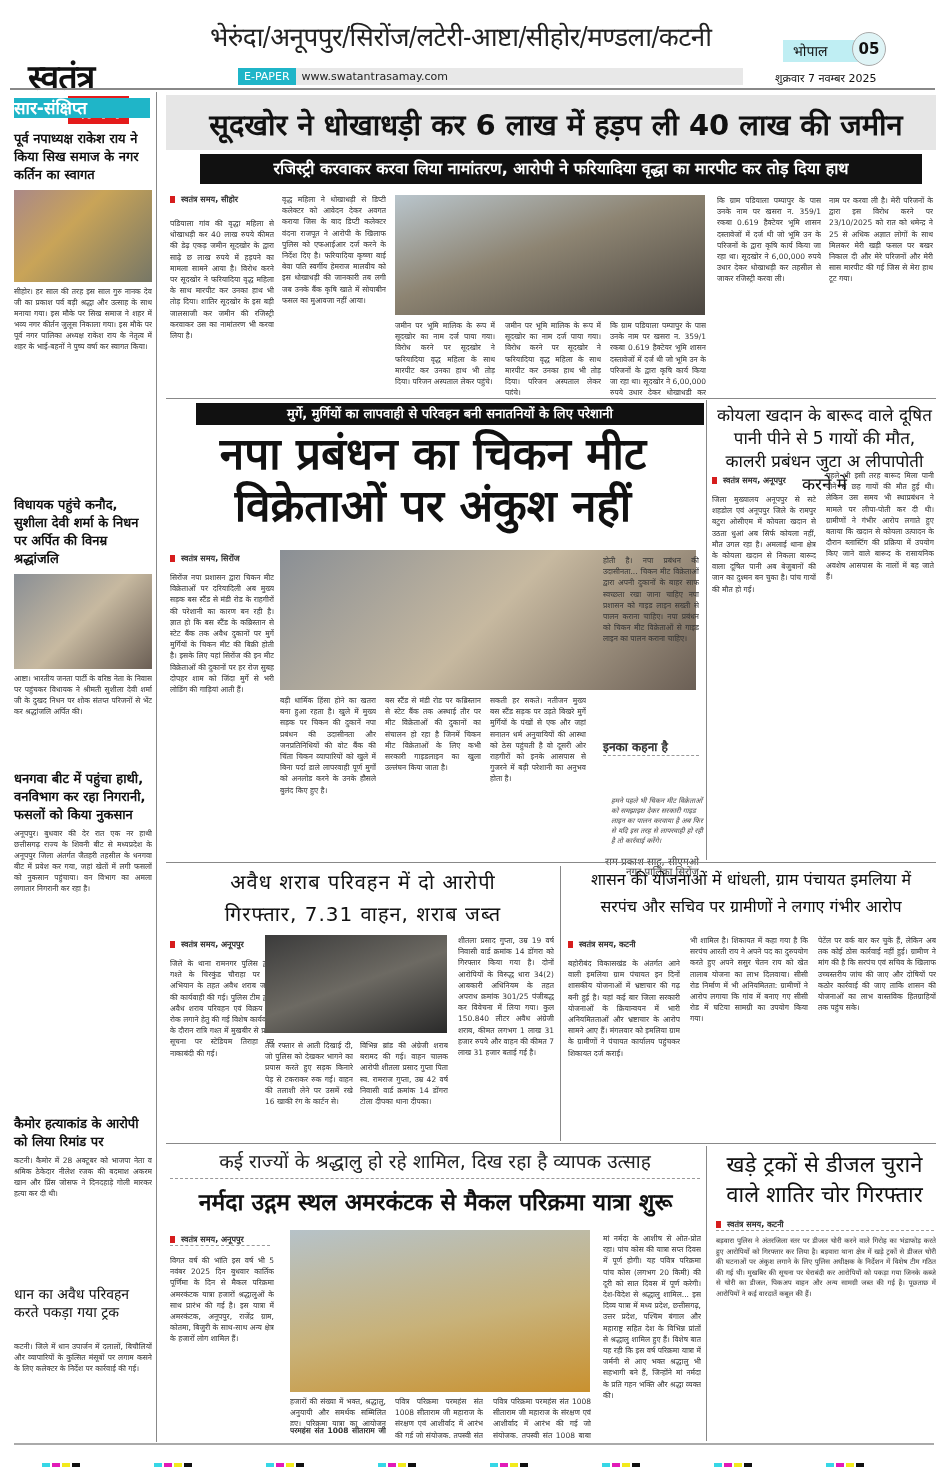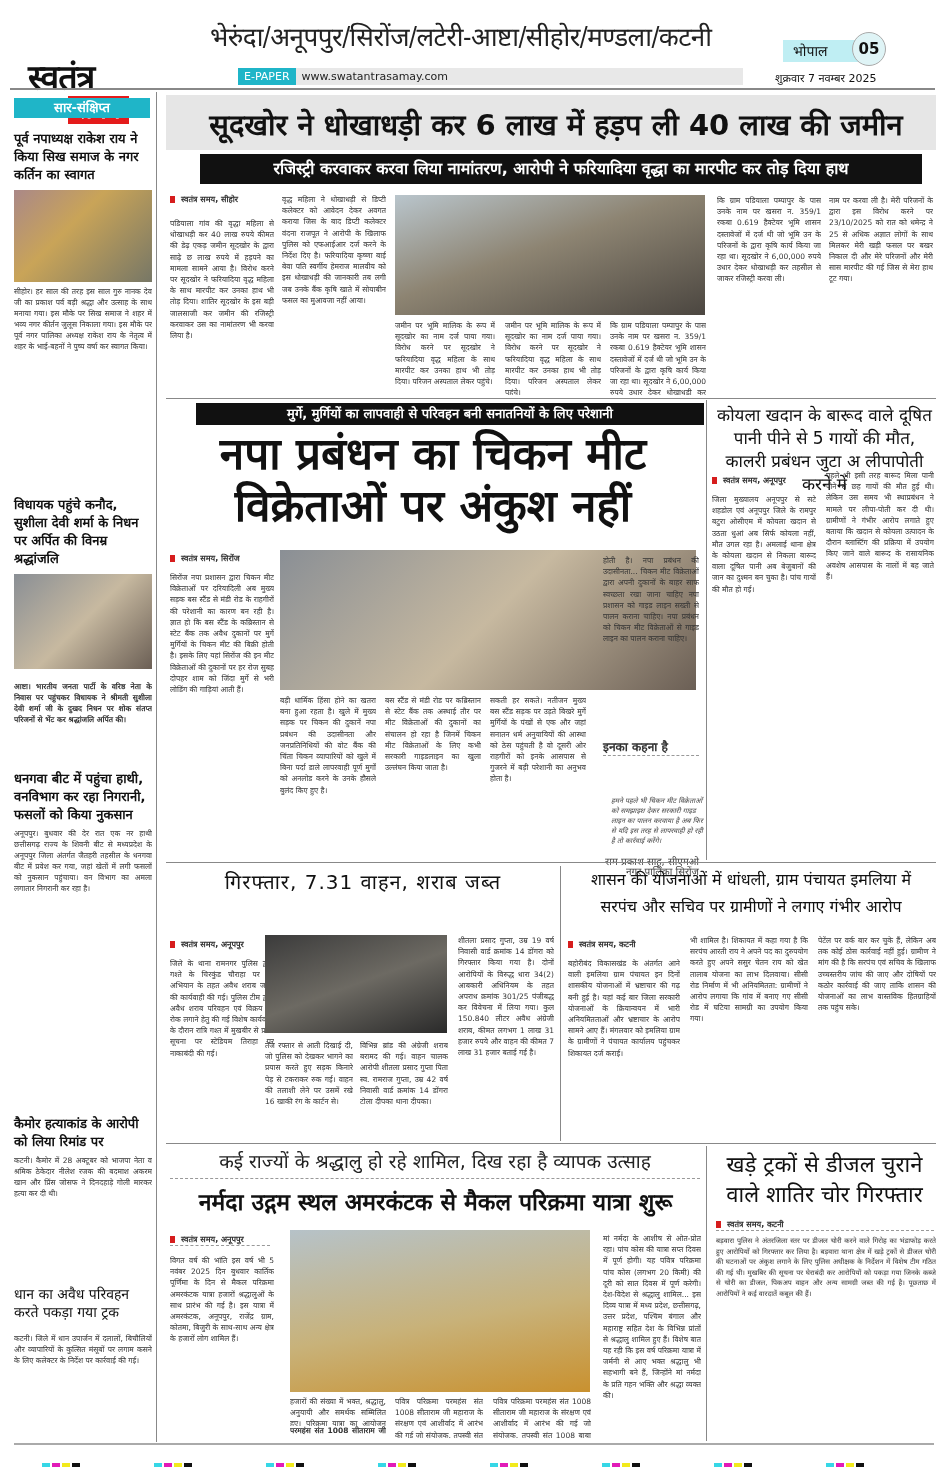--- a/index.html
+++ b/index.html
@@ -12,21 +12,21 @@
   .edition-title { left: 210px; top: 18px; font-size: 26px; color: #222; letter-spacing: -0.5px; font-family: "DejaVu Sans Condensed", "DejaVu Sans", sans-serif; }
   .epaper-bar { left: 238px; top: 68px; width: 505px; height: 17px; background: #e8e8e8; font-size: 11px; line-height: 17px; }
   .epaper-tag { display: inline-block; background: #1fb5c8; color: #fff; padding: 0 6px; }
   .epaper-url { margin-left: 6px; color: #222; }
   .city-box { left: 783px; top: 40px; width: 95px; height: 22px; background: #bfeef3; font-size: 14px; line-height: 22px; padding-left: 10px; }
   .page-no { left: 852px; top: 32px; width: 34px; height: 34px; border-radius: 50%; background: #dff4f6; border: 1px solid #aaa; font-weight: bold; font-size: 15px; text-align: center; line-height: 32px; }
   .date { left: 775px; top: 70px; font-size: 11px; }
   .mast-rule { left: 10px; top: 88px; width: 925px; height: 2px; background: #888; }
   .col-rule { width: 1px; background: #888; }
   
-  .sar-box { left: 14px; top: 98px; width: 136px; height: 20px; background: #1fb5c8; color: #fff; text-align: center; font-weight: bold; font-size: 13px; line-height: 20px; }
+  .sar-box { left: 14px; top: 98px; width: 136px; height: 20px; background: #1fb5c8; color: #fff; text-align: left; font-weight: bold; font-size: 17px; line-height: 20px; }
   .side-h { font-weight: bold; font-size: 13px; line-height: 18px; color: #111; }
   .side-text { font-size: 7.5px; line-height: 11px; color: #333; text-align: justify; overflow: hidden; }
   .photo { background: linear-gradient(135deg, #a88 0%, #c9a458 40%, #776 100%); }
   .photo.p2 { background: linear-gradient(135deg, #8a8f95 0%, #c7b9a0 50%, #6b5f55 100%); }
   .photo.p3 { background: linear-gradient(160deg, #b9c5cc 0%, #8d8472 45%, #4b4640 100%); }
   .photo.p4 { background: linear-gradient(160deg, #3b3b3b 0%, #6d6a63 50%, #2a2a2a 100%); }
   .photo.p5 { background: linear-gradient(170deg, #b6c2c8 0%, #c8b27a 55%, #c9912f 100%); }
   
   .h-main { font-weight: bold; color: #111; }
   .black-strap { background: #111; color: #fff; font-weight: bold; text-align: center; }
@@ -60,36 +60,36 @@
 
 <div class="abs" style="left:14px;top:130px;width:138px;">
   <div class="side-h">पूर्व नपाध्यक्ष राकेश राय ने किया सिख समाज के नगर कर्तिन का स्वागत</div>
   <div class="photo" style="height:92px;margin-top:6px;"></div>
   <div class="side-text" style="height:180px;margin-top:4px;">सीहोर। हर साल की तरह इस साल गुरु नानक देव जी का प्रकाश पर्व बड़ी श्रद्धा और उत्साह के साथ मनाया गया। इस मौके पर सिख समाज ने शहर में भव्य नगर कीर्तन जुलूस निकाला गया। इस मौके पर पूर्व नगर पालिका अध्यक्ष राकेश राय के नेतृत्व में शहर के भाई-बहनों ने पुष्प वर्षा कर स्वागत किया।</div>
 </div>
 
 <div class="abs" style="left:14px;top:496px;width:138px;">
   <div class="side-h">विधायक पहुंचे कनौद, सुशीला देवी शर्मा के निधन पर अर्पित की विनम्र श्रद्धांजलि</div>
   <div class="photo p2" style="height:95px;margin-top:6px;"></div>
-  <div class="side-text" style="height:90px;margin-top:12px;font-weight:bold;">आष्टा। भारतीय जनता पार्टी के वरिष्ठ नेता के निवास पर पहुंचकर विधायक ने श्रीमती सुशीला देवी शर्मा जी के दुखद निधन पर शोक संतप्त परिजनों से भेंट कर श्रद्धांजलि अर्पित की।</div>
+  <div class="side-text" style="height:90px;margin-top:4px;">आष्टा। भारतीय जनता पार्टी के वरिष्ठ नेता के निवास पर पहुंचकर विधायक ने श्रीमती सुशीला देवी शर्मा जी के दुखद निधन पर शोक संतप्त परिजनों से भेंट कर श्रद्धांजलि अर्पित की।</div>
 </div>
 
 <div class="abs" style="left:14px;top:770px;width:138px;">
   <div class="side-h">धनगवा बीट में पहुंचा हाथी, वनविभाग कर रहा निगरानी, फसलों को किया नुकसान</div>
   <div class="side-text" style="height:250px;margin-top:4px;">अनूपपुर। बुधवार की देर रात एक नर हाथी छत्तीसगढ़ राज्य के शिवनी बीट से मध्यप्रदेश के अनूपपुर जिला अंतर्गत जैतहरी तहसील के धनगवा बीट में प्रवेश कर गया, जहां खेतों में लगी फसलों को नुकसान पहुंचाया। वन विभाग का अमला लगातार निगरानी कर रहा है।</div>
 </div>
 
 <div class="abs" style="left:14px;top:1115px;width:138px;">
   <div class="side-h">कैमोर हत्याकांड के आरोपी को लिया रिमांड पर</div>
   <div class="side-text" style="height:130px;margin-top:4px;">कटनी। कैमोर में 28 अक्टूबर को भाजपा नेता व श्रमिक ठेकेदार नीलेश रजक की बदमाश अकरम खान और प्रिंस जोसफ ने दिनदहाड़े गोली मारकर हत्या कर दी थी।</div>
 </div>
 
 <div class="abs" style="left:14px;top:1285px;width:138px;">
   <div class="side-h" style="font-weight:normal;font-size:14px;">धान का अवैध परिवहन करते पकड़ा गया ट्रक</div>
-  <div class="side-text" style="height:110px;margin-top:12px;">कटनी। जिले में धान उपार्जन में दलालों, बिचौलियों और व्यापारियों के कुत्सित मंसूबों पर लगाम कसने के लिए कलेक्टर के निर्देश पर कार्रवाई की गई।</div>
+  <div class="side-text" style="height:110px;margin-top:20px;">कटनी। जिले में धान उपार्जन में दलालों, बिचौलियों और व्यापारियों के कुत्सित मंसूबों पर लगाम कसने के लिए कलेक्टर के निर्देश पर कार्रवाई की गई।</div>
 </div>
 
 <div class="abs" style="left:166px;top:95px;width:770px;height:55px;background:#e6e6e6;"></div>
 <div class="abs h-main" style="left:176px;top:104px;width:760px;font-size:29px;text-align:center;">सूदखोर ने धोखाधड़ी कर 6 लाख में हड़प ली 40 लाख की जमीन</div>
 <div class="abs black-strap" style="left:200px;top:154px;width:722px;height:30px;font-size:16px;line-height:30px;">रजिस्ट्री करवाकर करवा लिया नामांतरण, आरोपी ने फरियादिया वृद्धा का मारपीट कर तोड़ दिया हाथ</div>
 <div class="abs byline" style="left:170px;top:193px;">स्वतंत्र समय, सीहोर</div>
 <div class="abs body-text" style="left:170px;top:218px;width:104px;height:175px;">पडियाला गांव की वृद्धा महिला से धोखाधड़ी कर 40 लाख रुपये कीमत की डेढ़ एकड़ जमीन सूदखोर के द्वारा साढ़े छ लाख रुपये में हड़पने का मामला सामने आया है। विरोध करने पर सूदखोर ने फरियादिया वृद्ध महिला के साथ मारपीट कर उनका हाथ भी तोड़ दिया। शातिर सूदखोर के इस बड़ी जालसाजी कर जमीन की रजिस्ट्री करवाकर उस का नामांतरण भी करवा लिया है।</div>
 <div class="abs body-text" style="left:282px;top:194px;width:104px;height:199px;">वृद्ध महिला ने धोखाधड़ी से डिप्टी कलेक्टर को आवेदन देकर अवगत कराया जिस के बाद डिप्टी कलेक्टर वंदना राजपूत ने आरोपी के खिलाफ पुलिस को एफआईआर दर्ज करने के निर्देश दिए है। फरियादिया कृष्णा बाई बेवा पति स्वर्गीय हेमराज मालवीय को इस धोखाधड़ी की जानकारी तब लगी जब उनके बैंक कृषि खाते में सोयाबीन फसल का मुआवजा नहीं आया।</div>
 <div class="abs photo p3" style="left:395px;top:195px;width:310px;height:120px;"></div>
 <div class="abs body-text" style="left:395px;top:320px;width:100px;height:75px;">जमीन पर भूमि मालिक के रूप में सूदखोर का नाम दर्ज पाया गया। विरोध करने पर सूदखोर ने फरियादिया वृद्ध महिला के साथ मारपीट कर उनका हाथ भी तोड़ दिया। परिजन अस्पताल लेकर पहुंचे।</div>
@@ -119,20 +119,21 @@
 <div class="abs col-rule" style="left:706px;top:400px;height:460px;"></div>
 
 <div class="abs h-main" style="left:712px;top:404px;width:225px;font-size:17px;line-height:23px;font-weight:normal;text-align:center;">कोयला खदान के बारूद वाले दूषित पानी पीने से 5 गायों की मौत, कालरी प्रबंधन जुटा अ लीपापोती करने में</div>
 <div class="abs byline" style="left:712px;top:474px;">स्वतंत्र समय, अनूपपुर</div>
 <div class="abs body-text" style="left:712px;top:494px;width:104px;height:362px;">जिला मुख्यालय अनूपपुर से सटे शहडोल एवं अनूपपुर जिले के रामपुर बटुरा ओसीएम में कोयला खदान से उठता धुआं अब सिर्फ कोयला नहीं, मौत उगल रहा है। अमलाई थाना क्षेत्र के कोयला खदान से निकला बारूद वाला दूषित पानी अब बेजुबानों की जान का दुश्मन बन चुका है। पांच गायों की मौत हो गई।</div>
 <div class="abs body-text" style="left:826px;top:470px;width:108px;height:386px;">पहले भी इसी तरह बारूद मिला पानी पीने से छह गायों की मौत हुई थी। लेकिन उस समय भी स्थाप्रबंधन ने मामले पर लीपा-पोती कर दी थी। ग्रामीणों ने गंभीर आरोप लगाते हुए बताया कि खदान से कोयला उत्पादन के दौरान ब्लास्टिंग की प्रक्रिया में उपयोग किए जाने वाले बारूद के रासायनिक अवशेष आसपास के नालों में बह जाते हैं।</div>
 
 <div class="abs" style="left:166px;top:862px;width:770px;height:1px;background:#888;"></div>
 
 <div class="abs h-main" style="left:168px;top:866px;width:390px;font-size:20px;line-height:32px;text-align:center;font-weight:normal;letter-spacing:1px;">
+  <div>अवैध शराब परिवहन में दो आरोपी</div>
   <div>गिरफ्तार, 7.31 वाहन, शराब जब्त</div>
 </div>
 <div class="abs byline" style="left:170px;top:938px;">स्वतंत्र समय, अनूपपुर</div>
 <div class="abs body-text" style="left:170px;top:958px;width:104px;height:180px;">जिले के थाना रामनगर पुलिस द्वारा गश्ते के चिरकुंड चौराहा पर रेड अभियान के तहत अवैध शराब जप्ती की कार्यवाही की गई। पुलिस टीम द्वारा अवैध शराब परिवहन एवं विक्रय पर रोक लगाने हेतु की गई विशेष कार्यवाही के दौरान रात्रि गश्त में मुखबीर से प्राप्त सूचना पर स्टेडियम तिराहा पर नाकाबंदी की गई।</div>
 <div class="abs photo p4" style="left:265px;top:935px;width:182px;height:98px;"></div>
 <div class="abs body-text" style="left:265px;top:1040px;width:88px;height:98px;">तेज रफ्तार से आती दिखाई दी, जो पुलिस को देखकर भागने का प्रयास करते हुए सड़क किनारे पेड़ से टकराकर रुक गई। वाहन की तलाशी लेने पर उसमें रखे 16 खाकी रंग के कार्टन से।</div>
 <div class="abs body-text" style="left:360px;top:1040px;width:88px;height:98px;">विभिन्न ब्रांड की अंग्रेजी शराब बरामद की गई। वाहन चालक आरोपी शीतला प्रसाद गुप्ता पिता स्व. रामराज गुप्ता, उम्र 42 वर्ष निवासी वार्ड क्रमांक 14 डोंगरा टोला दीपका थाना दीपका।</div>
 <div class="abs body-text" style="left:458px;top:935px;width:96px;height:203px;">शीतला प्रसाद गुप्ता, उम्र 19 वर्ष निवासी वार्ड क्रमांक 14 डोंगरा को गिरफ्तार किया गया है। दोनों आरोपियों के विरुद्ध धारा 34(2) आबकारी अधिनियम के तहत अपराध क्रमांक 301/25 पंजीबद्ध कर विवेचना में लिया गया। कुल 150.840 लीटर अवैध अंग्रेजी शराब, कीमत लगभग 1 लाख 31 हजार रुपये और वाहन की कीमत 7 लाख 31 हजार बताई गई है।</div>
 
 <div class="abs col-rule" style="left:560px;top:866px;height:275px;"></div>

